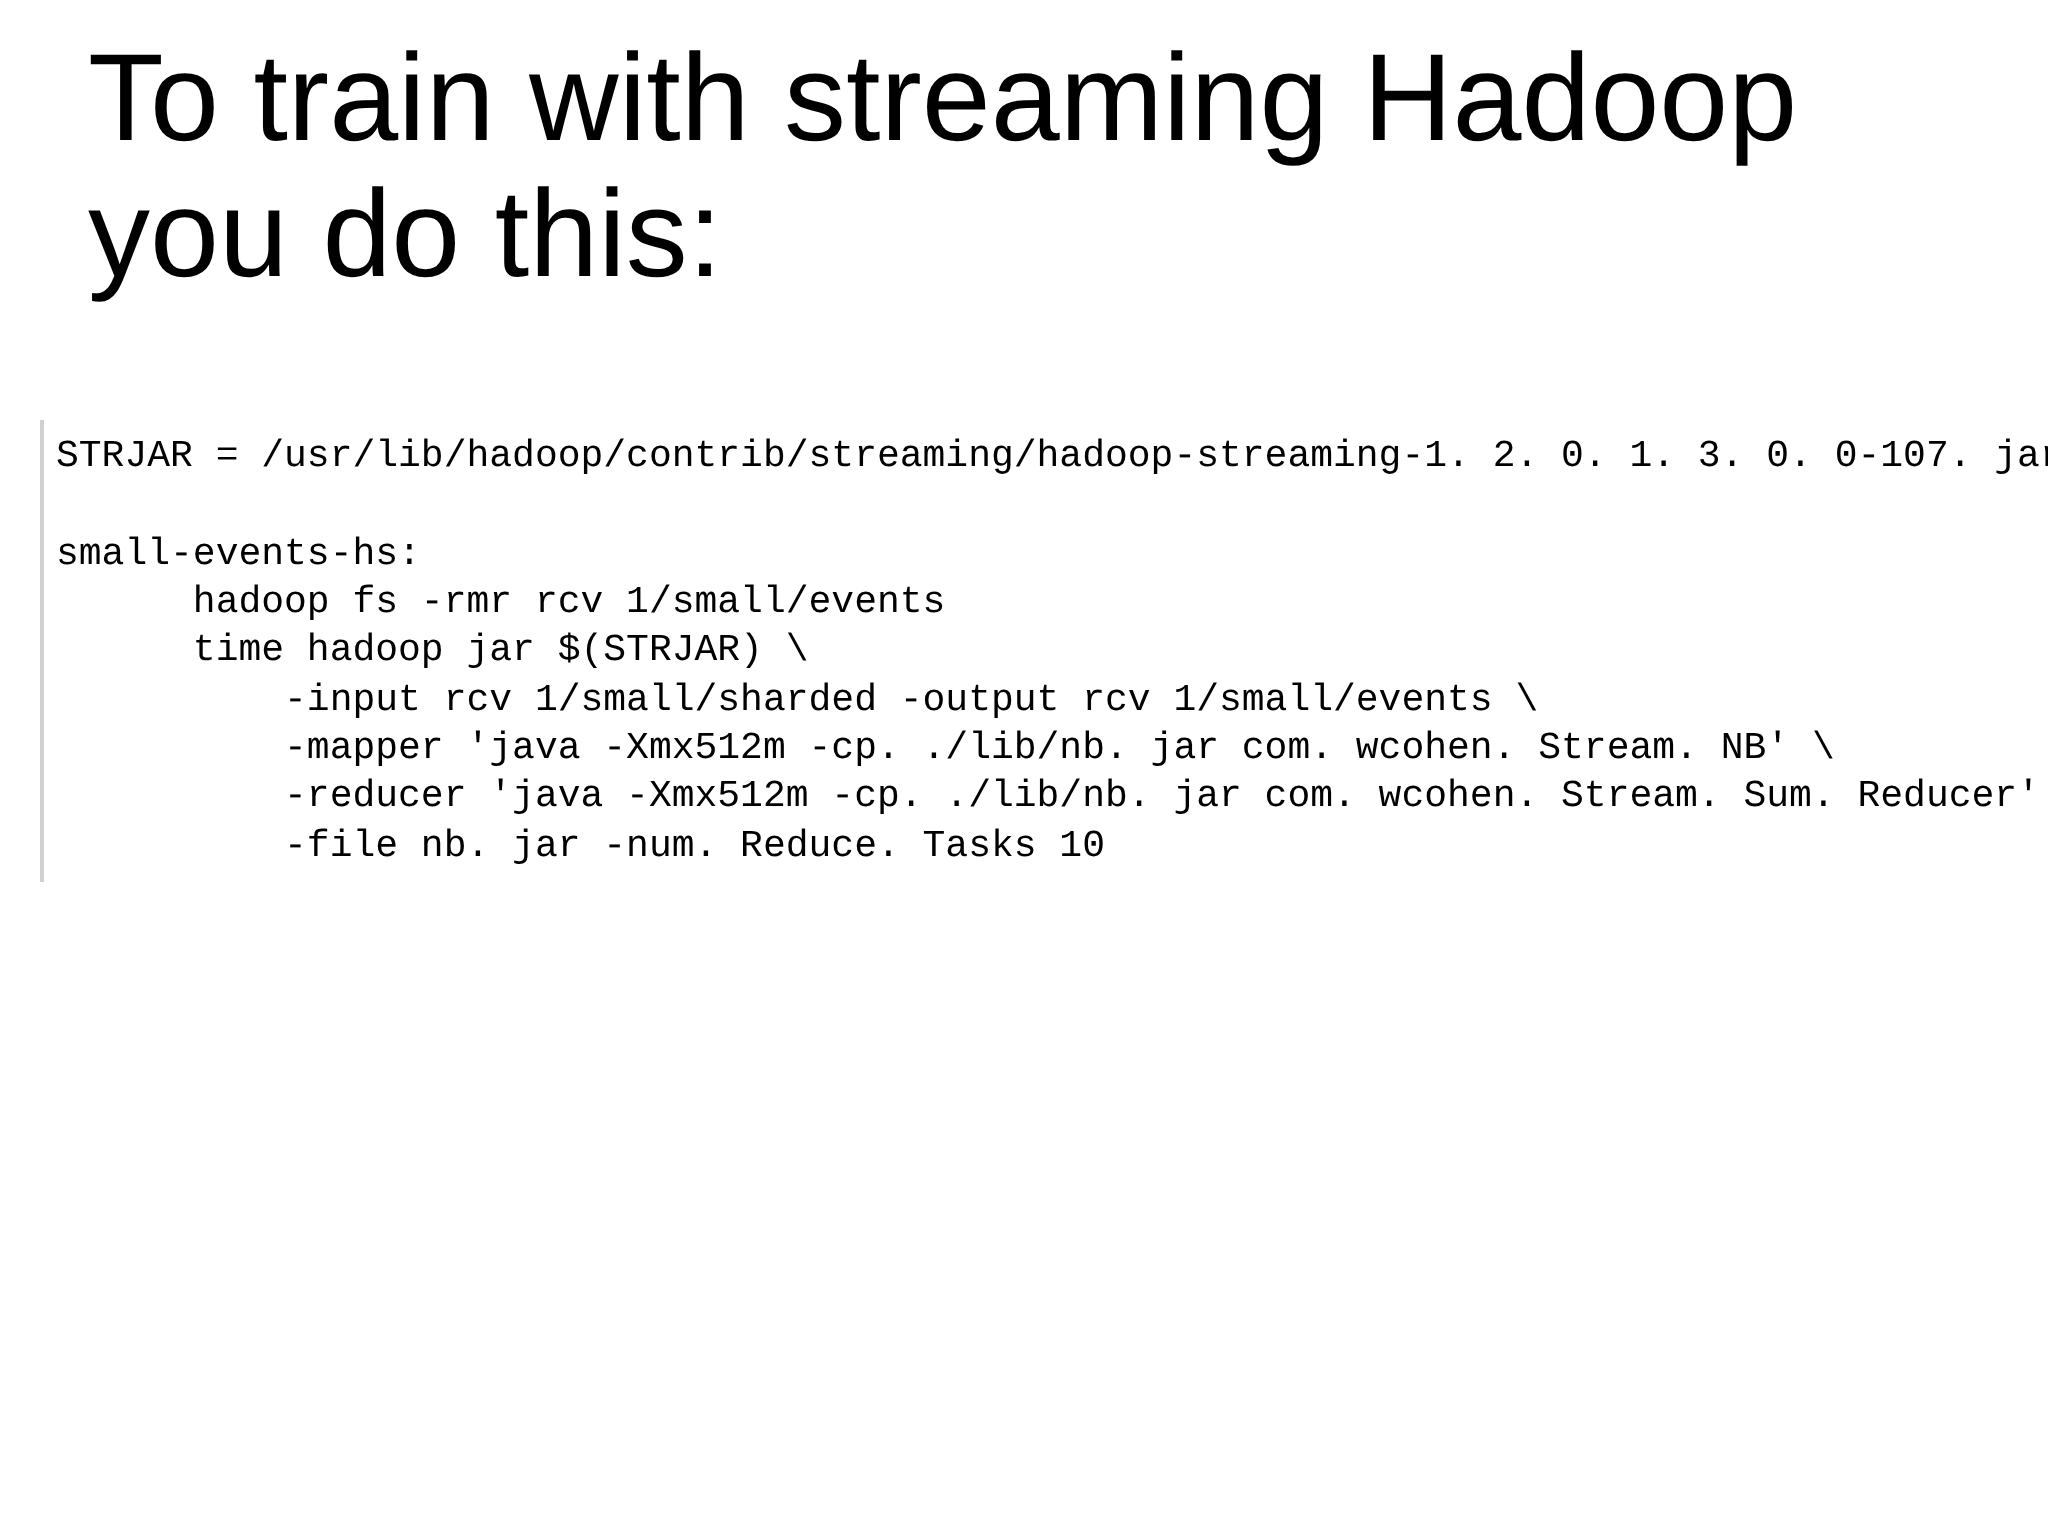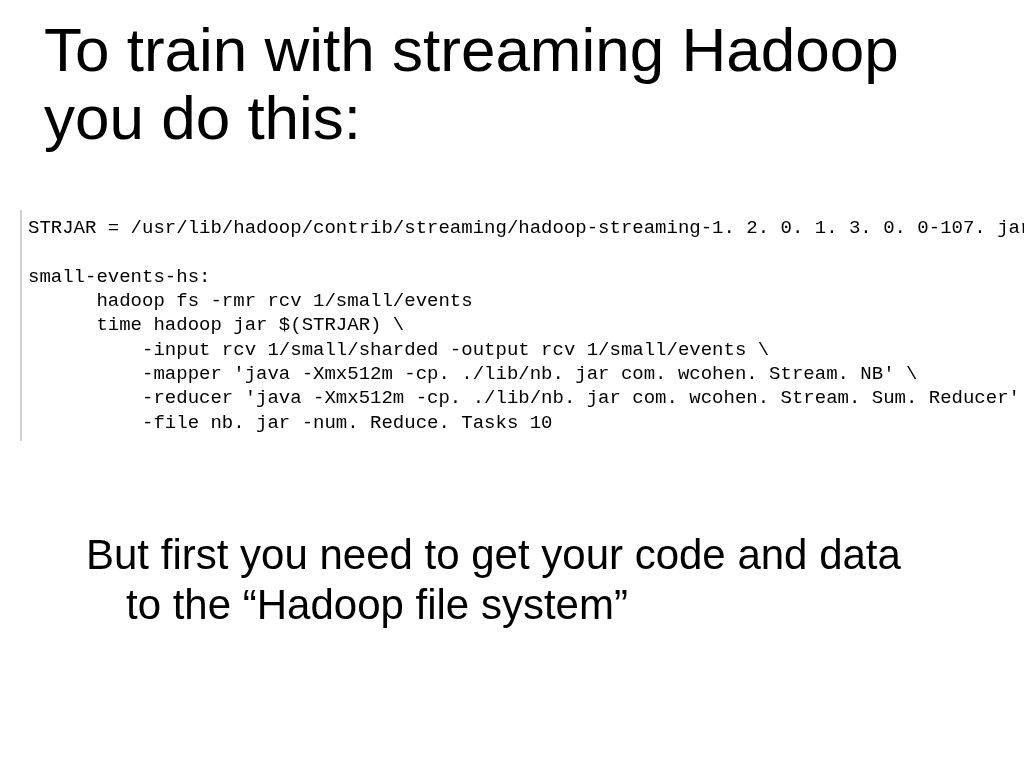--- a/index.html
+++ b/index.html
@@ -60,14 +60,13 @@
   <div class="title">To train with streaming Hadoop you do this:</div>
   <div class="code-block">STRJAR = /usr/lib/hadoop/contrib/streaming/hadoop-streaming-1. 2. 0. 1. 3. 0. 0-107. jar
 
 small-events-hs:
       hadoop fs -rmr rcv 1/small/events
       time hadoop jar $(STRJAR) \
           -input rcv 1/small/sharded -output rcv 1/small/events \
           -mapper 'java -Xmx512m -cp. ./lib/nb. jar com. wcohen. Stream. NB' \
           -reducer 'java -Xmx512m -cp. ./lib/nb. jar com. wcohen. Stream. Sum. Reducer' \
           -file nb. jar -num. Reduce. Tasks 10</div>
-  <div class="subtitle">But first you need to get your code and data to the “Hadoop file system”</div>
 </div>
 
 </body></html>

